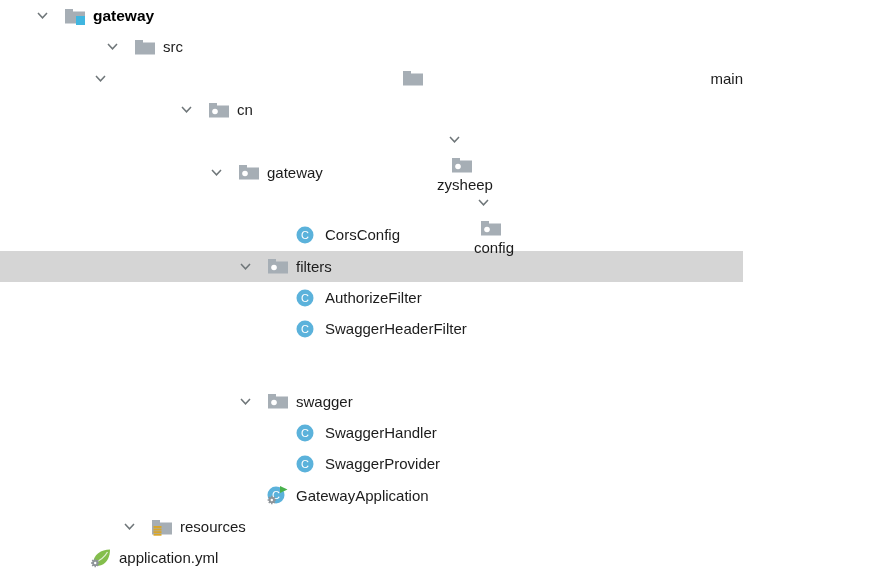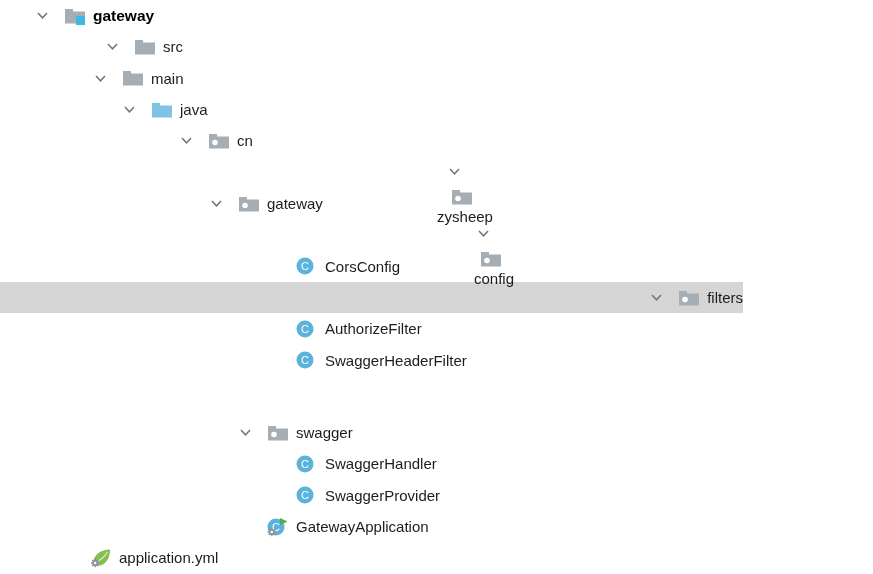--- a/index.html
+++ b/index.html
@@ -23,21 +23,20 @@
     align-items: center;
     height: 31.33px;
     box-sizing: border-box;
     font-size: 15px;
     color: var(--c-text);
     white-space: nowrap;
     cursor: default;
   }
   .row.selected {
     background: var(--c-selection);
-    justify-content: flex-end;
   }
   .row.bold .label {
     font-weight: 700;
     color: #000;
     font-size: 15.5px;
   }
   .chevron {
     width: 29px;
     height: 20px;
     flex: 0 0 29px;
@@ -81,47 +80,34 @@
         </svg>
       </span>
     <span class="icon-slot">
         <svg width="22" height="20" viewBox="0 0 22 20">
           <path d="M1 3 h8 v2.5 h12 v12 H1 Z" fill="#a6aeb5"></path>
         </svg>
       </span>
     <span class="label">src</span>
   </div>
 
-  <div class="row" style="padding-left: 93px;">
+  <div class="row" style="padding-left: 93px; justify-content: space-between;">
     <span class="chevron">
         <svg width="15" height="15" viewBox="0 0 15 15">
           <polyline points="3,5 7.5,9.8 12,5" fill="none" stroke="#6f7679" stroke-width="1.5"></polyline>
         </svg>
       </span>
     <span class="icon-slot">
         <svg width="22" height="20" viewBox="0 0 22 20">
           <path d="M1 3 h8 v2.5 h12 v12 H1 Z" fill="#a6aeb5"></path>
         </svg>
       </span>
     <span class="label">main</span>
   </div>
 
-  <div class="row" style="padding-left: 122px;">
-    <span class="chevron">
-        <svg width="15" height="15" viewBox="0 0 15 15">
-          <polyline points="3,5 7.5,9.8 12,5" fill="none" stroke="#6f7679" stroke-width="1.5"></polyline>
-        </svg>
-      </span>
-    <span class="icon-slot">
-        <svg width="22" height="20" viewBox="0 0 22 20">
-          <path d="M1 3 h8 v2.5 h12 v12 H1 Z" fill="#7cc3e4"></path>
-        </svg>
-      </span>
-    <span class="label">java</span>
-  </div>
 
   <div class="row" style="padding-left: 151px; margin-left: 28px;">
     <span class="chevron">
         <svg width="15" height="15" viewBox="0 0 15 15">
           <polyline points="3,5 7.5,9.8 12,5" fill="none" stroke="#6f7679" stroke-width="1.5"></polyline>
         </svg>
       </span>
     <span class="icon-slot">
         <svg width="22" height="20" viewBox="0 0 22 20">
           <path d="M1 3 h8 v2.5 h12 v12 H1 Z" fill="#a6aeb5"></path>
@@ -274,20 +260,37 @@
             <line x1="1.7999999999999998" y1="12" x2="7.8" y2="18"></line>
             <line x1="1.7999999999999998" y1="18" x2="7.8" y2="12"></line>
           </g>
           <circle cx="4.8" cy="15" r="3.1" fill="#8e9499"></circle>
           <circle cx="4.8" cy="15" r="1.2" fill="#fff"></circle>
         </svg>
       </span>
     <span class="label">GatewayApplication</span>
   </div>
 
+  <div class="row" style="padding-left: 122px;">
+    <span class="chevron">
+        <svg width="15" height="15" viewBox="0 0 15 15">
+          <polyline points="3,5 7.5,9.8 12,5" fill="none" stroke="#6f7679" stroke-width="1.5"></polyline>
+        </svg>
+      </span>
+    <span class="icon-slot">
+        <svg width="22" height="20" viewBox="0 0 22 20">
+          <path d="M1 3 h8 v2.5 h12 v12 H1 Z" fill="#a6aeb5"></path>
+          <rect x="2.5" y="9" width="8" height="1.9" fill="#d9a629"></rect>
+          <rect x="2.5" y="11.6" width="8" height="1.9" fill="#d9a629"></rect>
+          <rect x="2.5" y="14.2" width="8" height="1.9" fill="#d9a629"></rect>
+          <rect x="2.5" y="16.8" width="8" height="1.9" fill="#d9a629"></rect>
+        </svg>
+      </span>
+    <span class="label">resources</span>
+  </div>
 
   <div class="row" style="padding-left: 61px;">
     <span class="chevron"></span>
     <span class="icon-slot">
         <svg width="22" height="20" viewBox="0 0 22 20">
           <path d="M20 1.5 C11 1.5 3.5 6.5 3 15.5 C5.5 17.8 9 18 11 17.3 C17.5 15 20 8 20 1.5 Z" fill="#84be4c"></path>
           <path d="M5 14.5 C10 12.5 14.5 9 17.5 4" stroke="rgba(255,255,255,0.75)" stroke-width="1.3" fill="none"></path>
           <g stroke="#8e9499" stroke-width="1.5">
             <line x1="5.2" y1="10.8" x2="5.2" y2="19.2"></line>
             <line x1="1" y1="15" x2="9.4" y2="15"></line>

